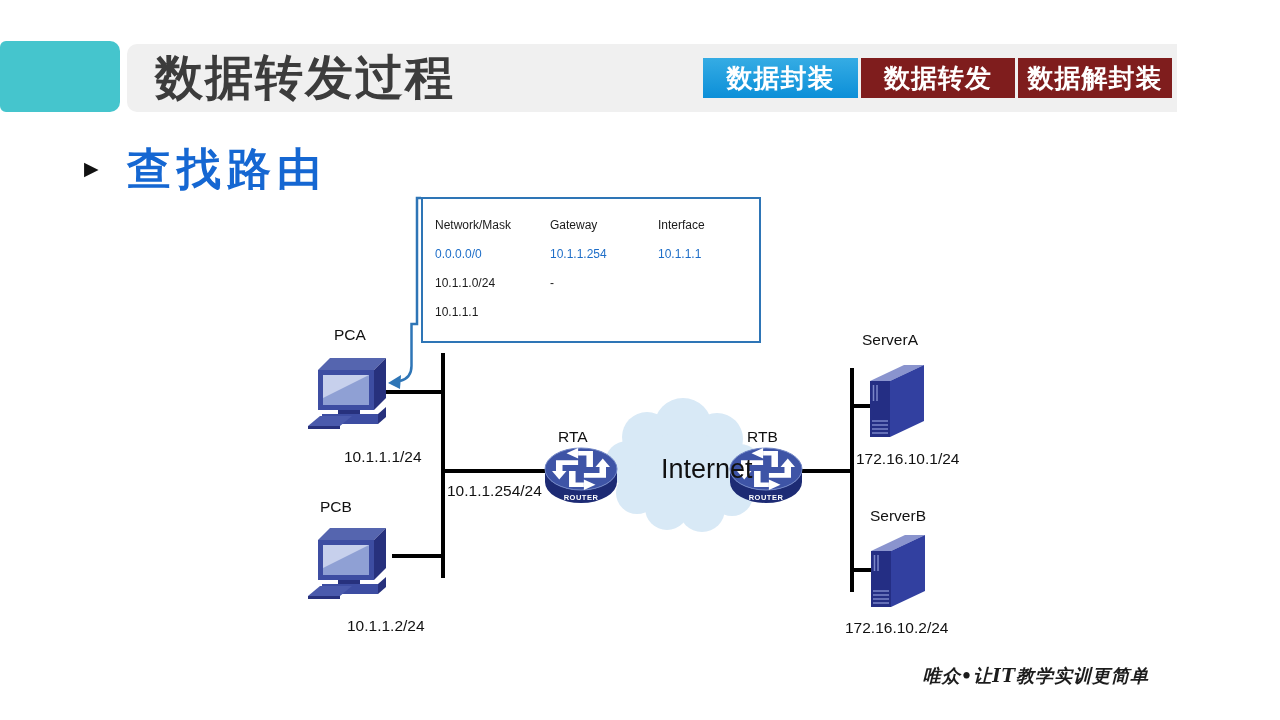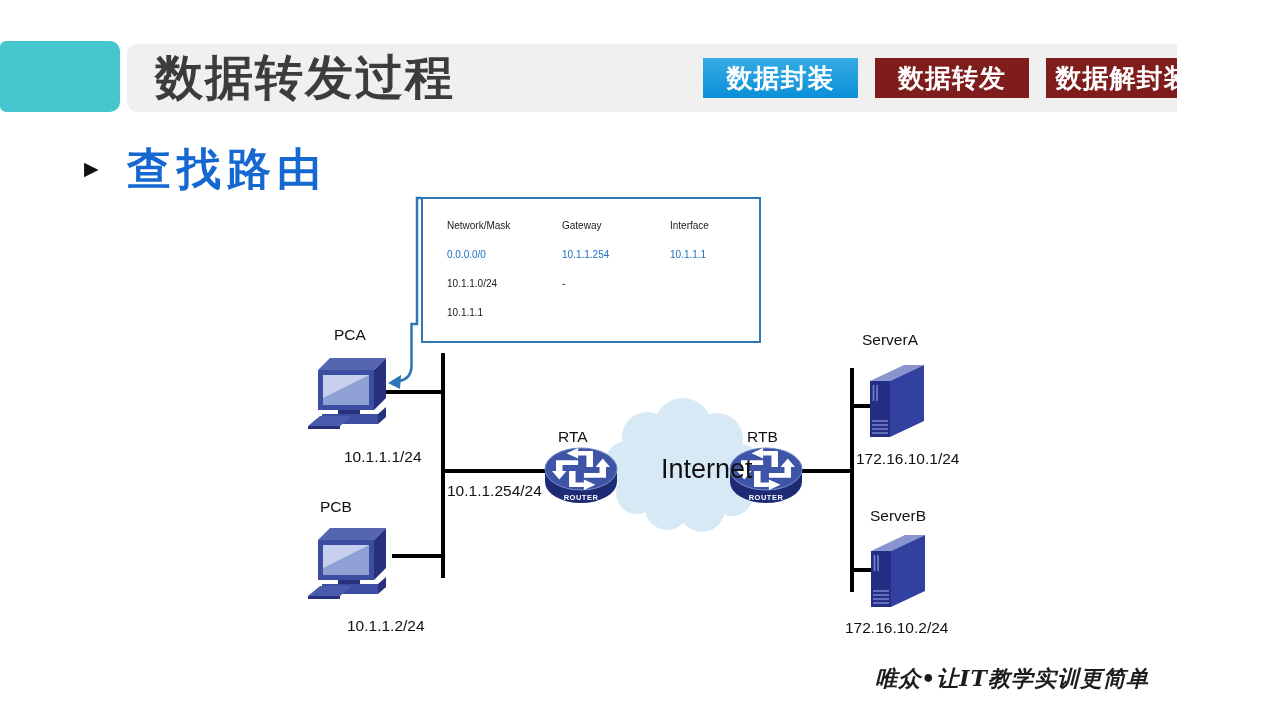--- a/index.html
+++ b/index.html
@@ -13,21 +13,21 @@
     background:#45C5CD;border-radius:6px 10px 10px 6px;
   }
   .header-bar{
     position:absolute;left:127px;top:44px;width:1153px;height:68px;
     background:#F0F0F0;border-radius:10px 0 0 10px;
   }
   .slide-title{
     position:absolute;left:155px;top:50px;margin:0;
     font-size:48px;font-weight:bold;color:#3C3C3C;letter-spacing:2px;line-height:56px;
   }
-  .tabs{position:absolute;left:703px;top:58px;display:flex;gap:17px;}
+  .tabs{position:absolute;left:703px;top:58px;display:flex;gap:3px;}
   .tab{
     height:40px;border:none;color:#ffffff;font-family:"Liberation Sans",sans-serif;
     font-size:26px;font-weight:bold;letter-spacing:1px;line-height:40px;
     background:#7f1d1d;padding:0;text-align:center;cursor:pointer;
   }
   .tab.t1{width:155px;}
   .tab.t2{width:154px;}
   .tab.t3{width:154px;}
   .tab.active{background:linear-gradient(180deg,#35ACE4 0%,#0C8FD8 100%);}
   
@@ -38,32 +38,32 @@
     position:absolute;left:127px;top:146px;
     font-size:44px;font-weight:bold;color:#1567D2;letter-spacing:6px;line-height:46px;
   }
   
   .route-box{
     position:absolute;left:421px;top:197px;width:340px;height:146px;
     border:2px solid #2E75B6;background:#ffffff;box-sizing:border-box;
   }
   .route-grid{
     display:grid;grid-template-columns:115px 108px 1fr;
-    padding:12px 0 0 24px;font-size:10px;line-height:29px;color:#1a1a1a;
+    padding:12px 0 0 12px;font-size:12px;line-height:29px;color:#1a1a1a;
   }
   .rcell.hl{color:#1E6EC8;}
   
   .net-svg{position:absolute;left:0;top:0;}
   .lbl{position:absolute;font-size:15.5px;color:#111111;white-space:nowrap;}
   .lbl.big{font-size:27px;margin-left:24px;}
   
   .footer{
     position:absolute;right:28px;top:664px;
     font-family:"DejaVu Serif",serif;font-style:italic;font-weight:bold;
-    font-size:22px;color:#1c1c1c;letter-spacing:1px;
+    font-size:18px;color:#1c1c1c;letter-spacing:1px;
   }
 </style>
 </head>
 <body>
 
 <div class="slide">
 
   <div class="accent-block"></div>
   <div class="header-bar"></div>
   <h1 class="slide-title">数据转发过程</h1>

